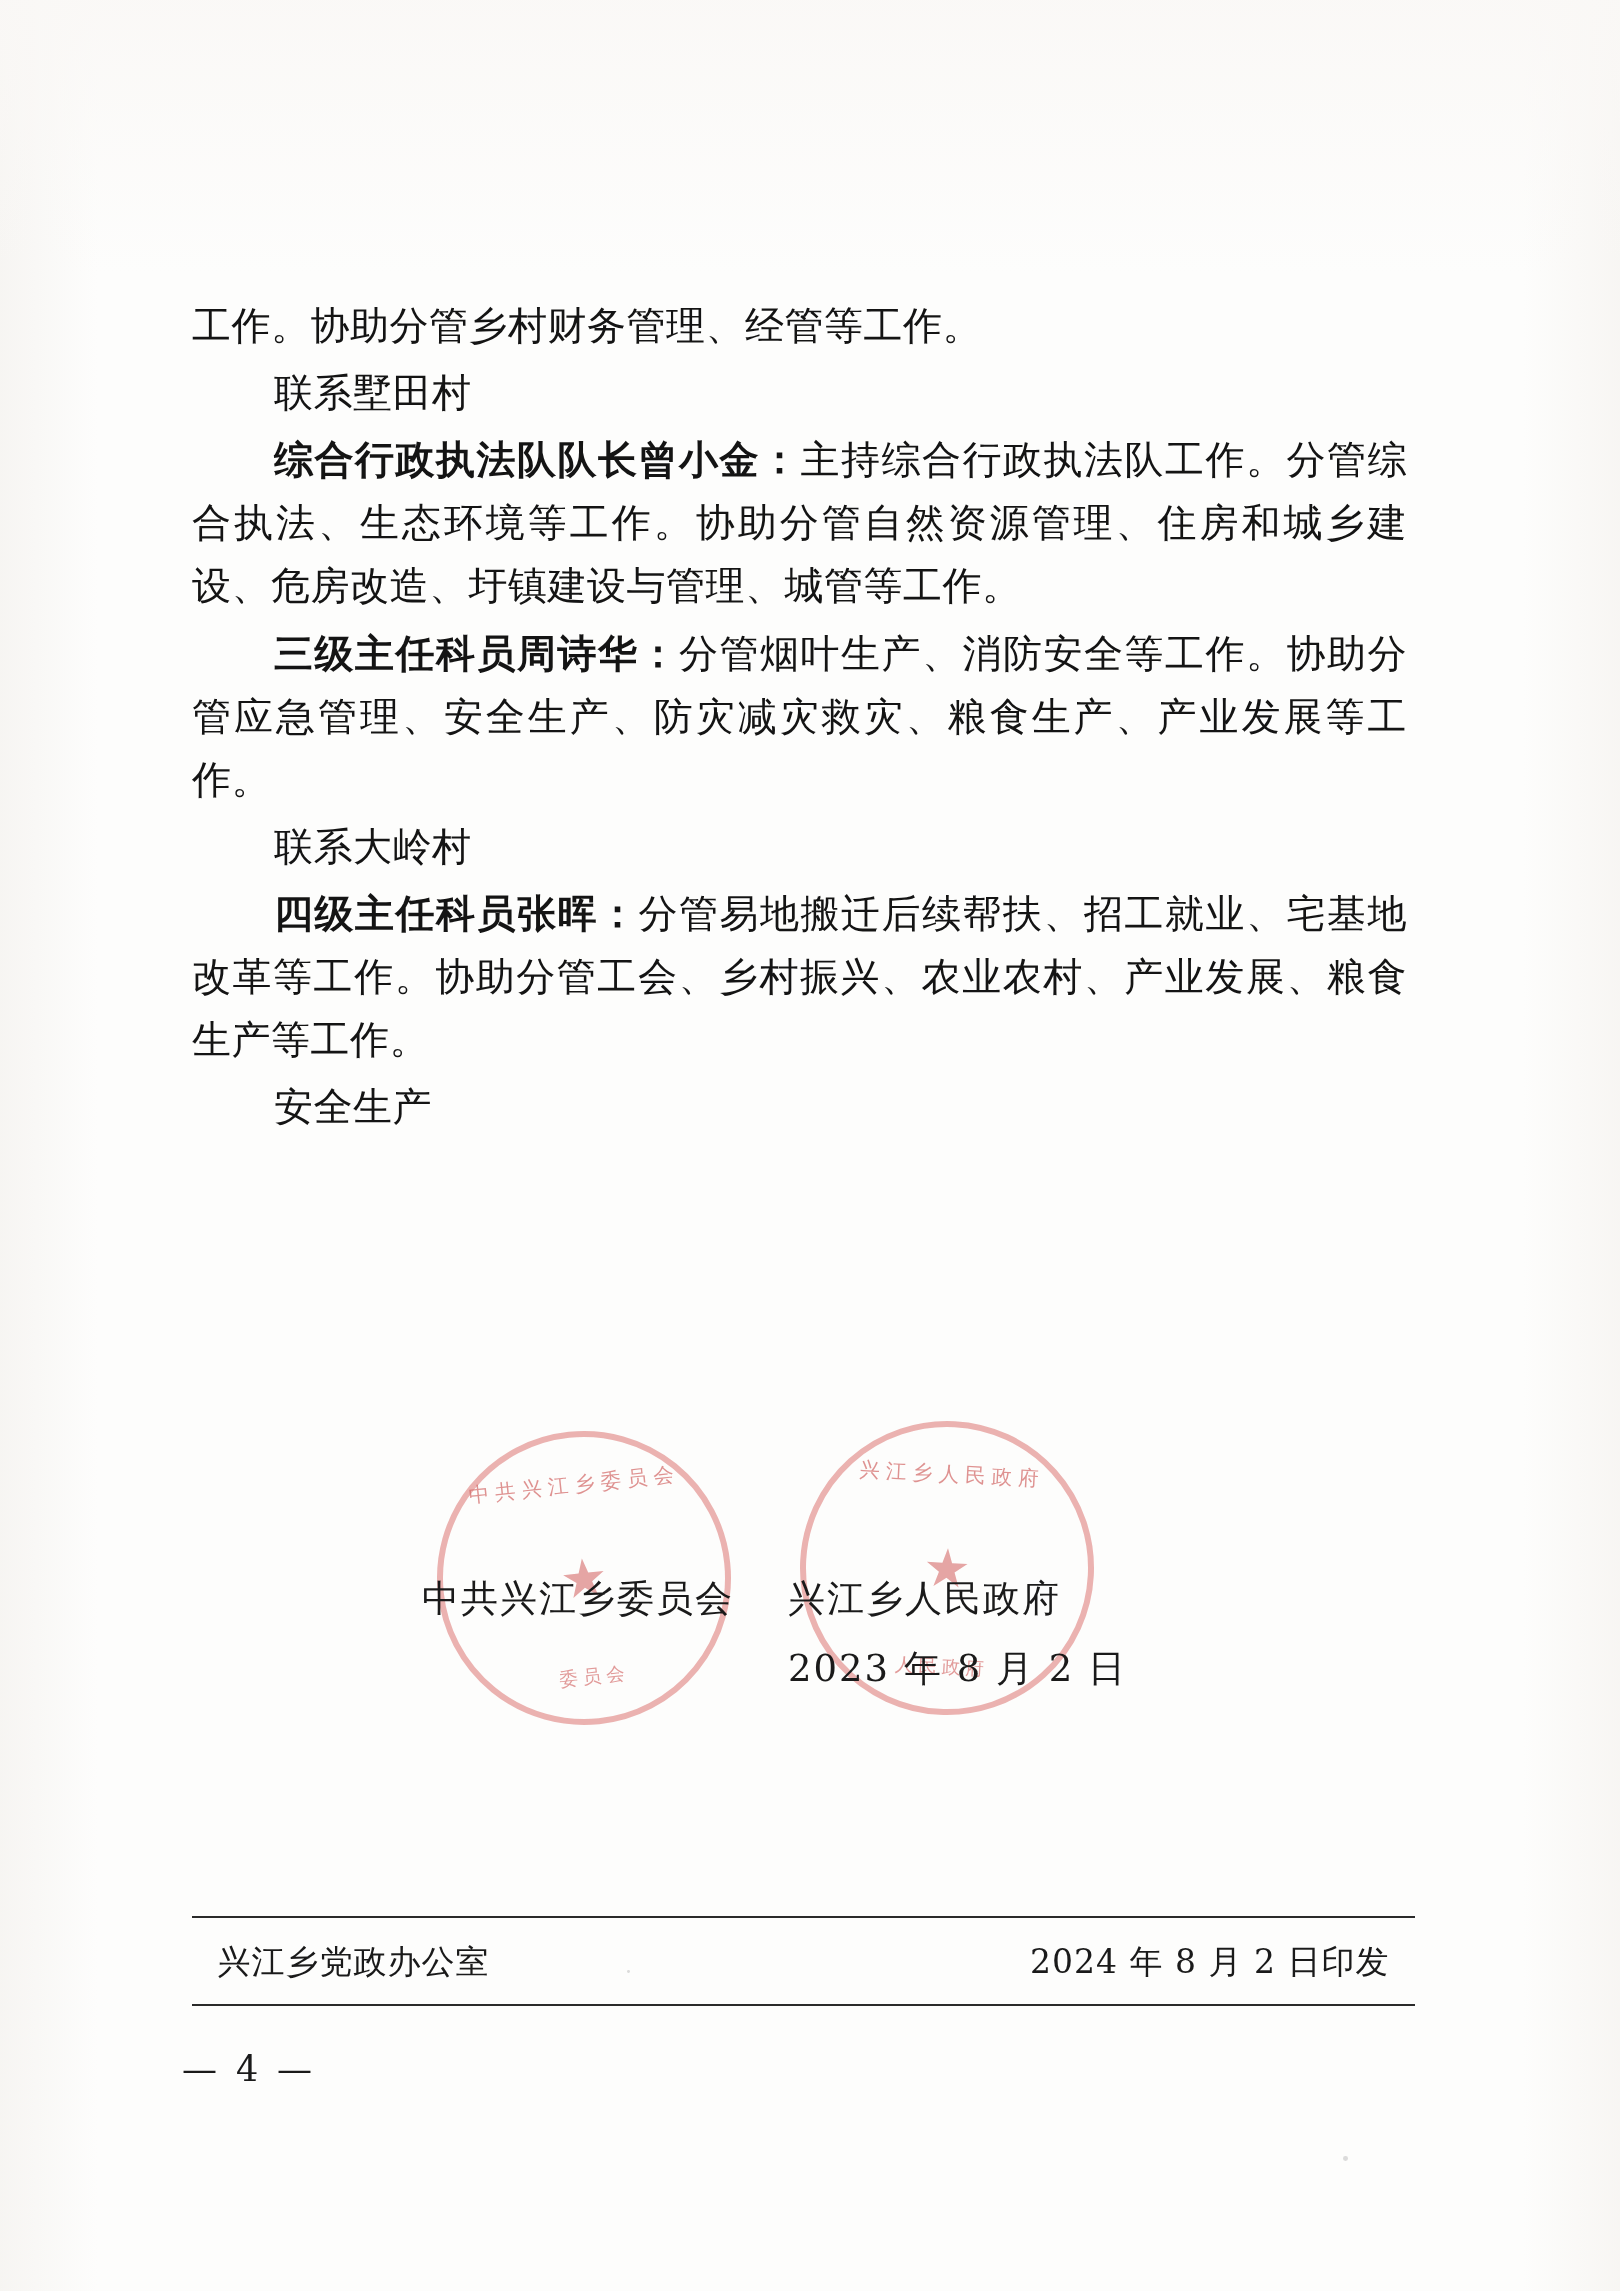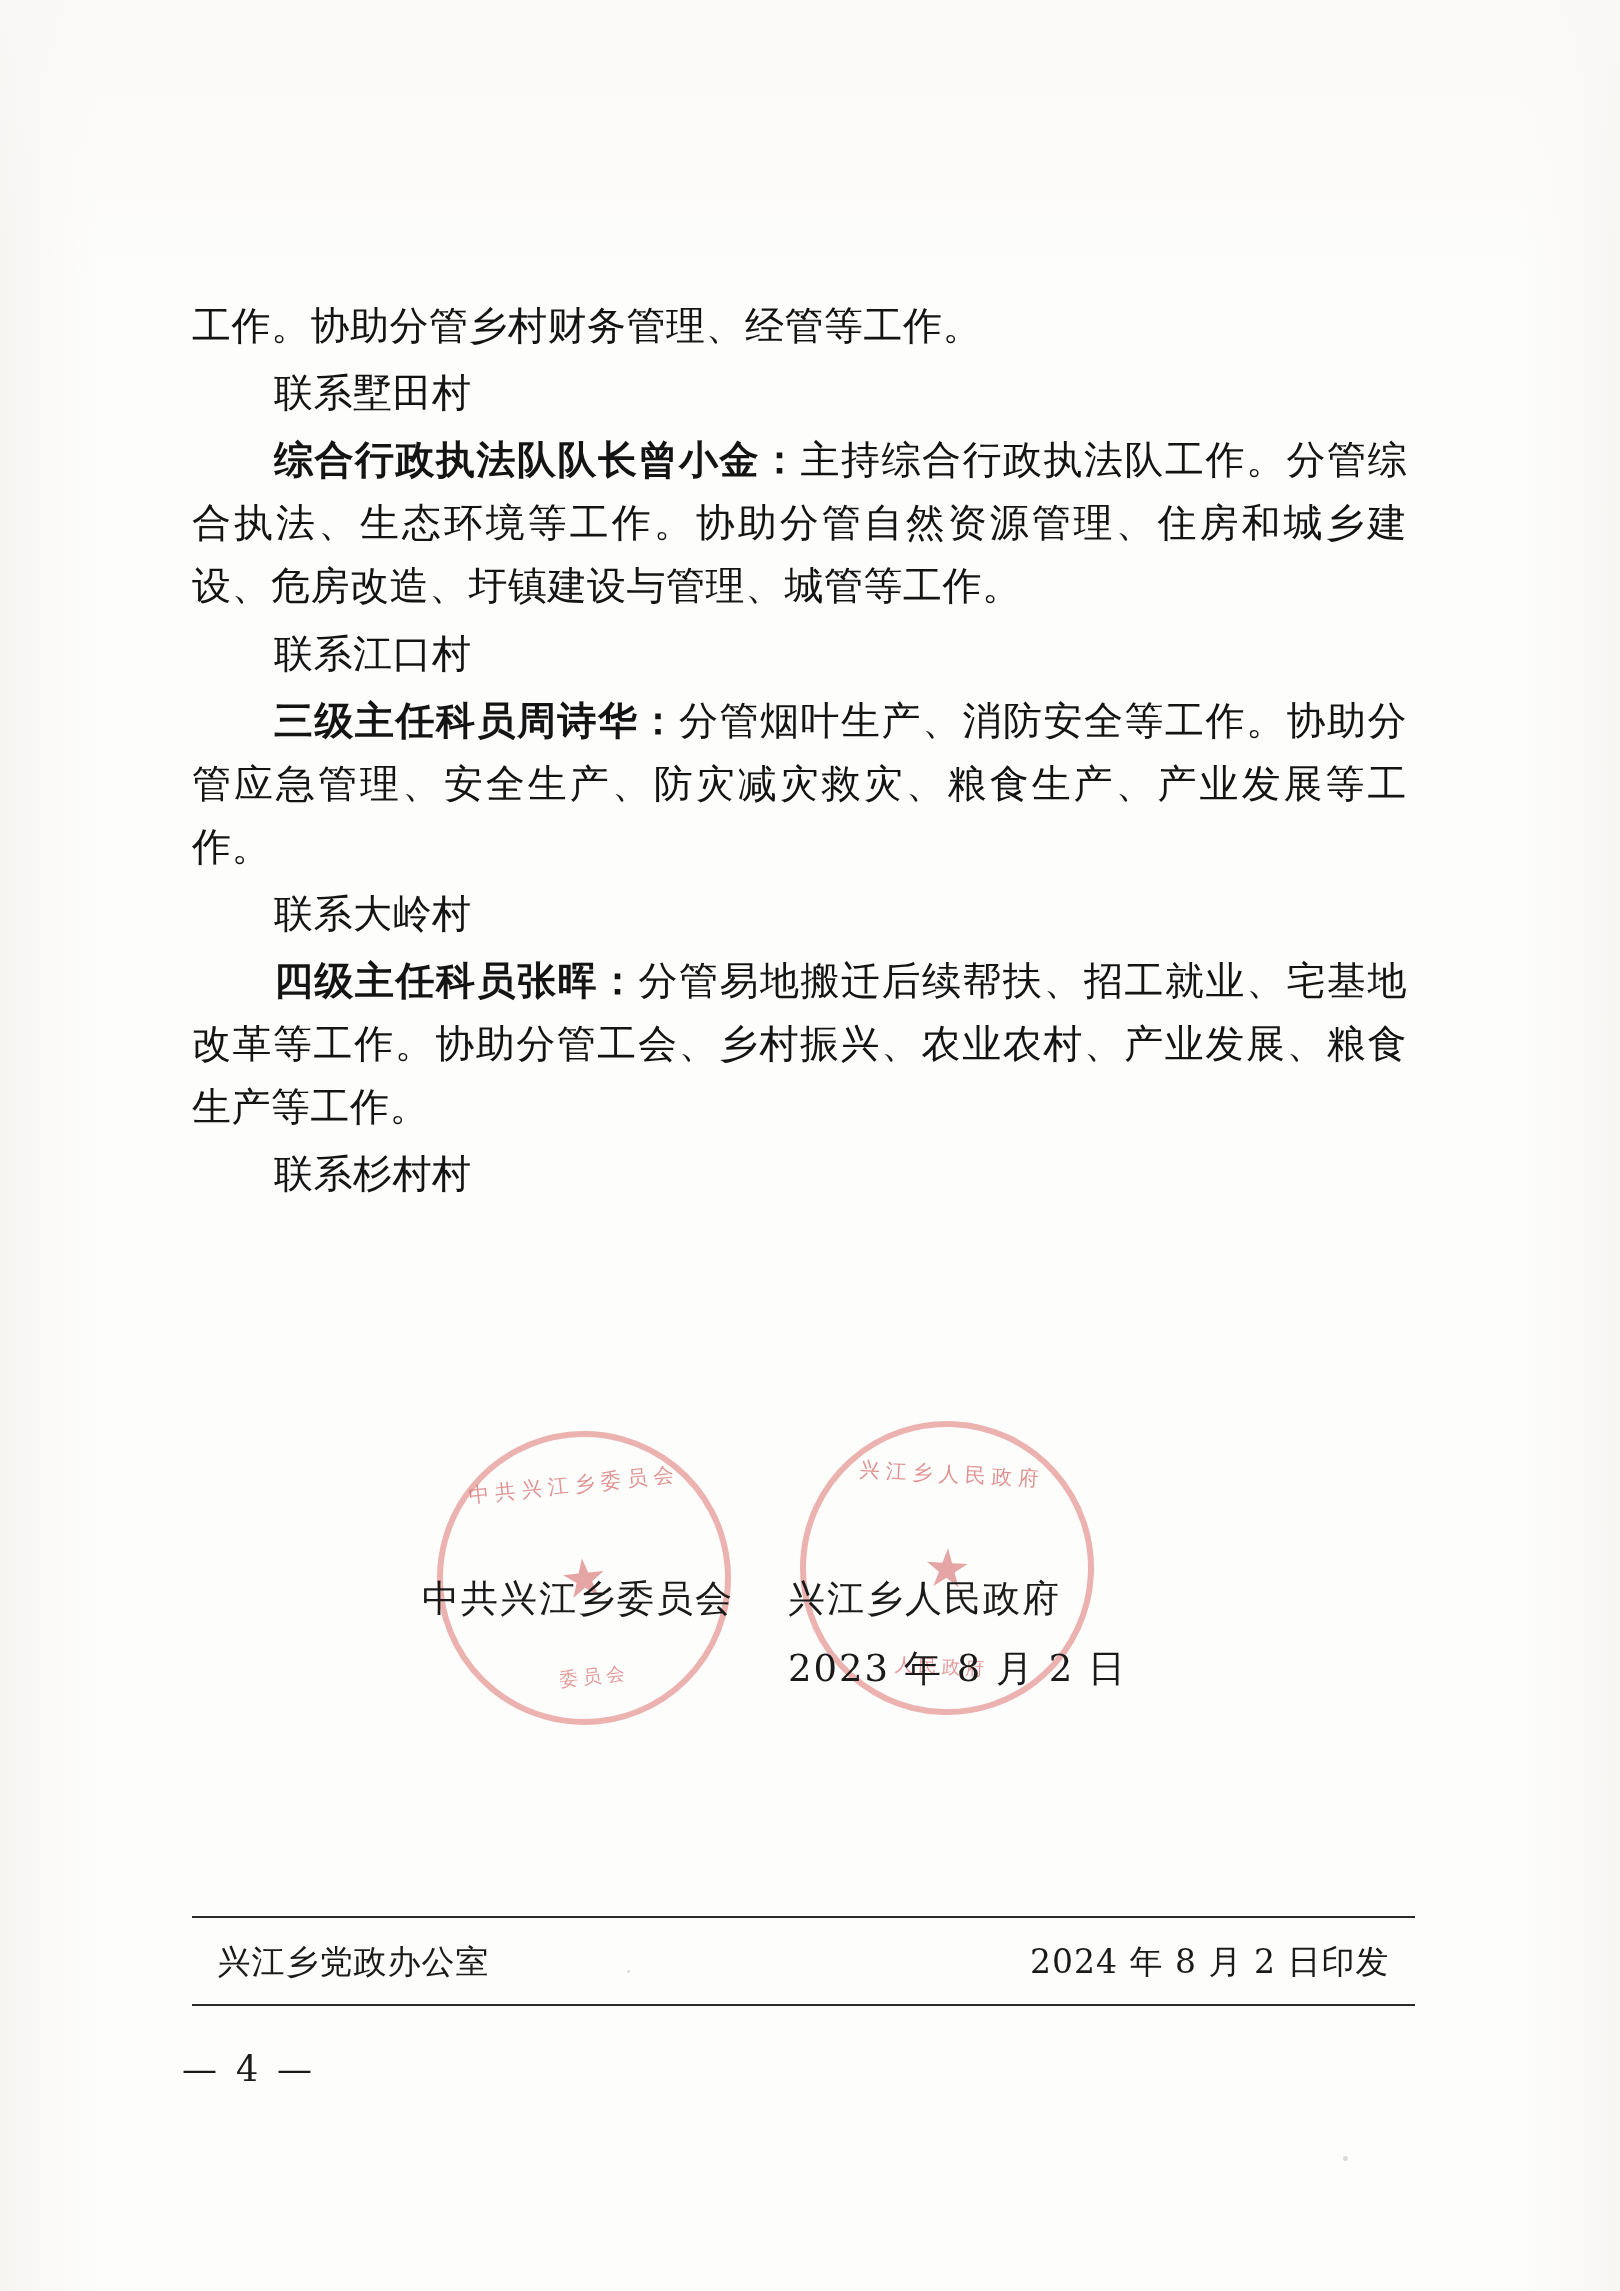--- a/index.html
+++ b/index.html
@@ -171,29 +171,28 @@
 <div class="page">
 
   <div class="content">
 
     <p class="para">工作。协助分管乡村财务管理、经管等工作。</p>
 
     <p class="line-heading">联系墅田村</p>
 
     <p class="para indent"><span class="bold">综合行政执法队队长曾小金：</span><span>主持综合行政执法队工作。分管综合执法、生态环境等工作。协助分管自然资源管理、住房和城乡建设、危房改造、圩镇建设与管理、城管等工作。</span></p>
 
-    <p class="line-heading">联系江口村</p>
 
     <p class="para indent"><span class="bold">三级主任科员周诗华：</span><span>分管烟叶生产、消防安全等工作。协助分管应急管理、安全生产、防灾减灾救灾、粮食生产、产业发展等工作。</span></p>
 
     <p class="line-heading">联系大岭村</p>
 
     <p class="para indent"><span class="bold">四级主任科员张晖：</span><span>分管易地搬迁后续帮扶、招工就业、宅基地改革等工作。协助分管工会、乡村振兴、农业农村、产业发展、粮食生产等工作。</span></p>
 
-    <p class="line-heading">联系杉村村</p>
+    <p class="line-heading">安全生产</p>
 
   </div>
 
   <div class="sign-area">
 
     <div class="seal seal-1">
       <div class="seal-inner">
         <div class="arc">中共兴江乡委员会</div>
         <div class="seal-star">★</div>
         <div class="arc-bottom">委员会</div>

